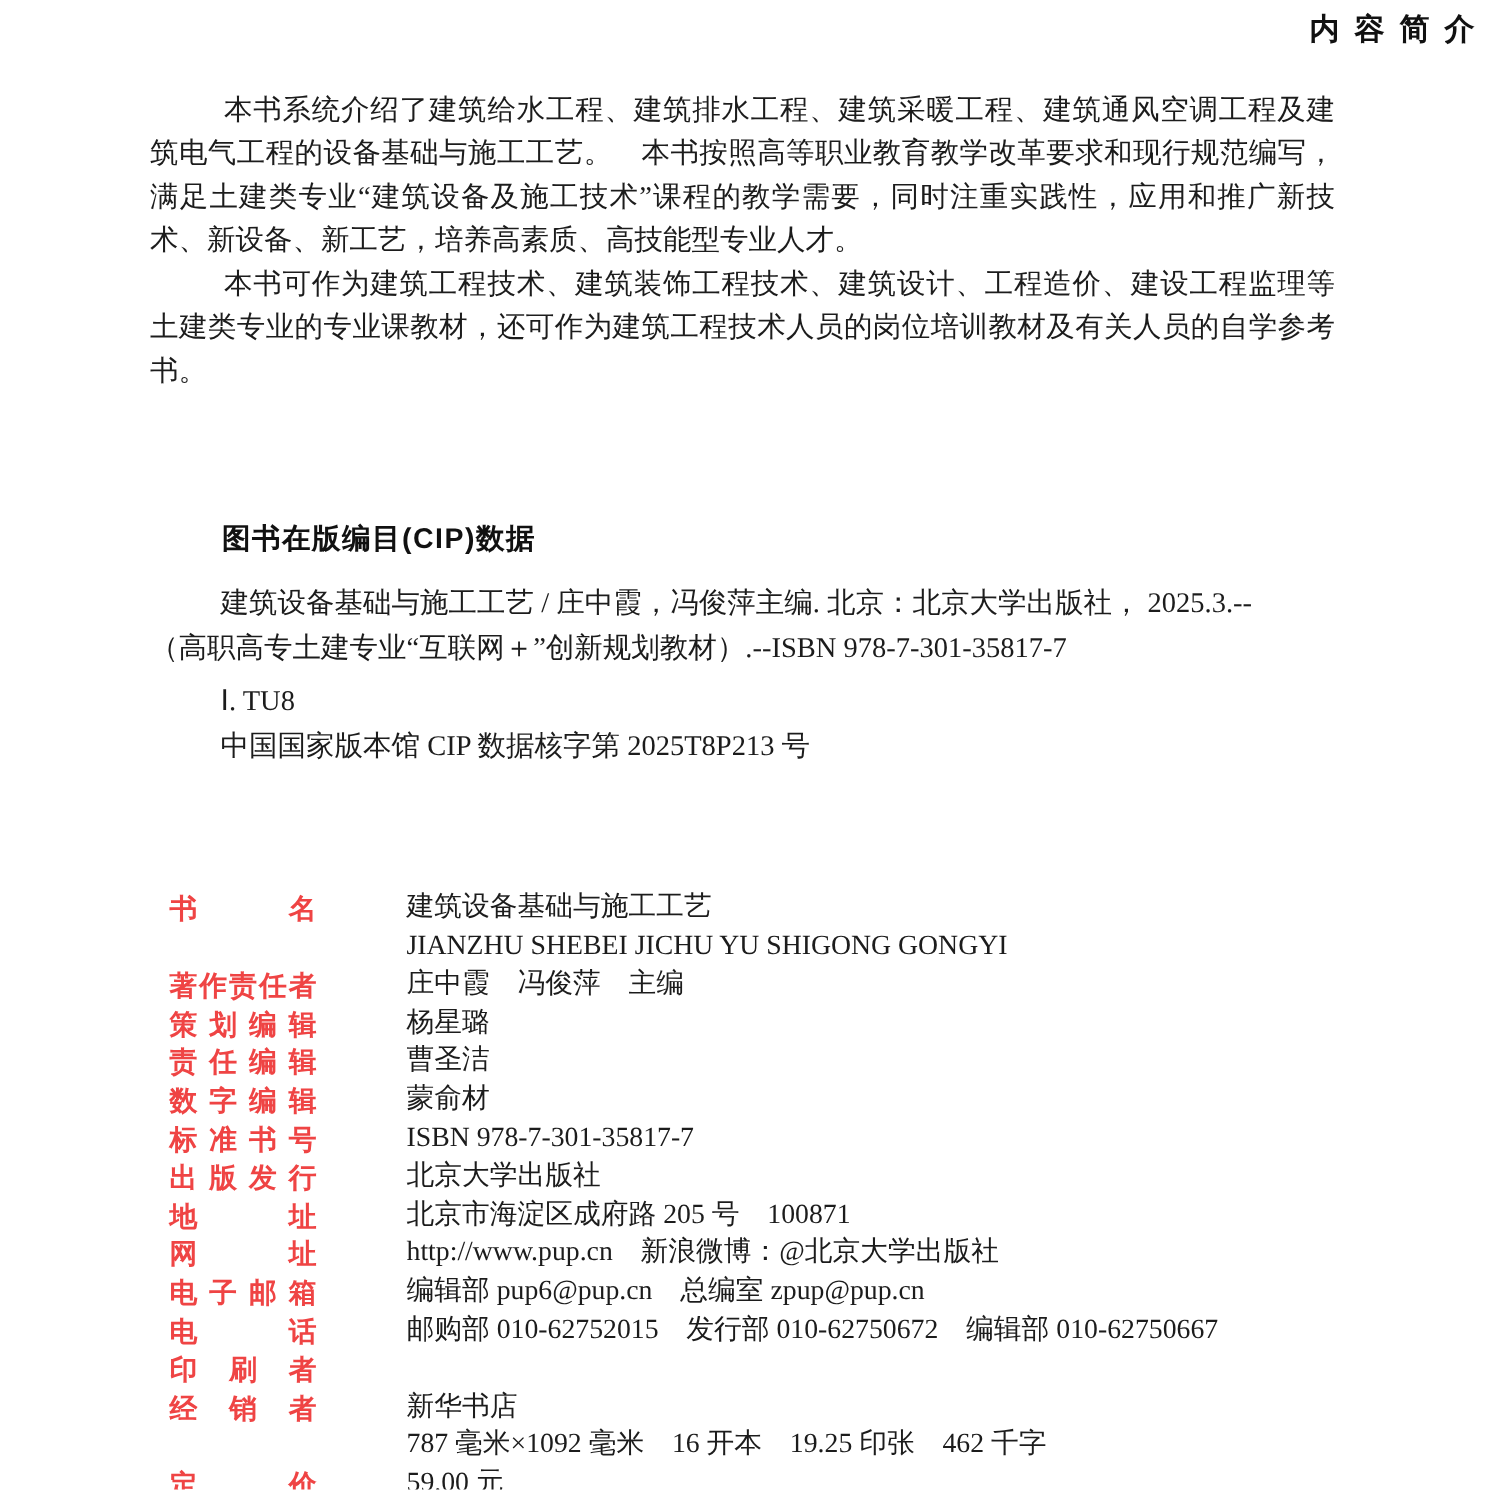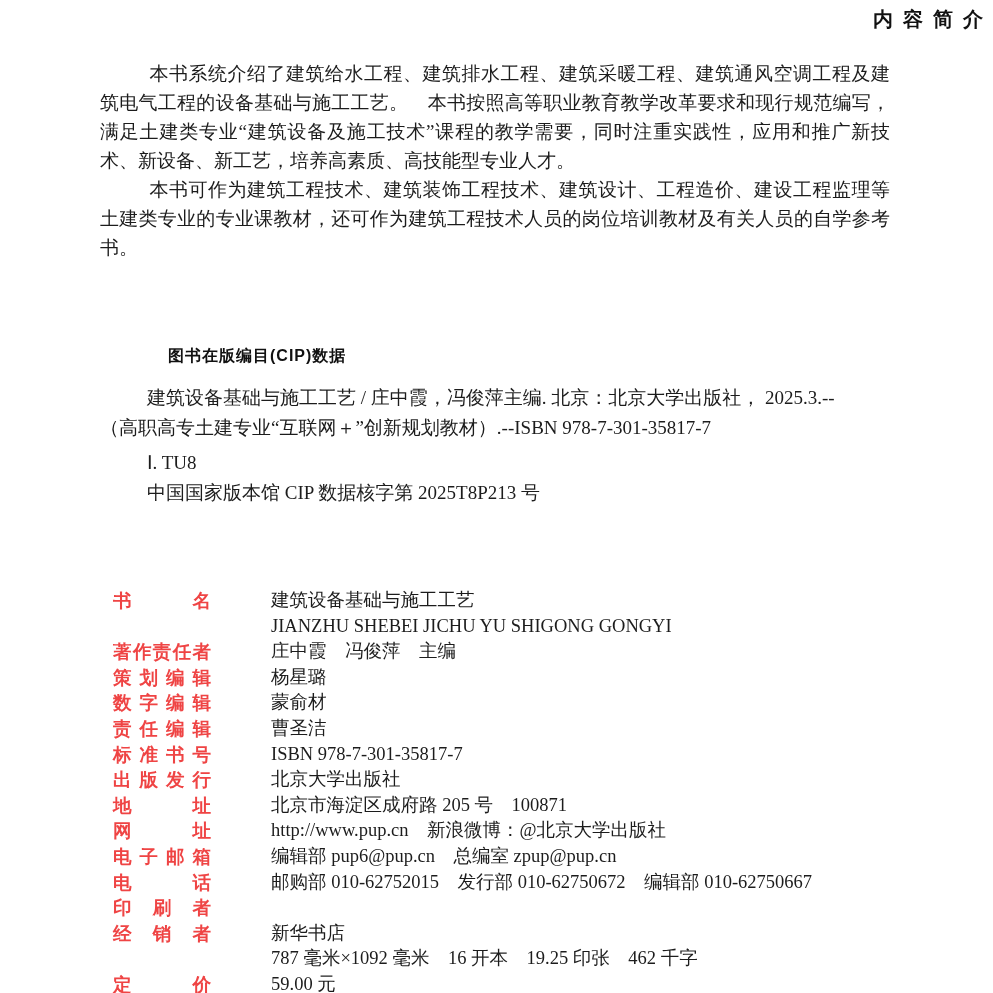--- a/index.html
+++ b/index.html
@@ -27,24 +27,24 @@
   .intro {
     margin: 26px 103px 0 100px;
     font-size: 19px;
     line-height: 29px;
     text-align: justify;
   }
   .intro p { margin: 0; text-indent: 2.6em; }
 
   .cip { margin: 84px 103px 0 100px; }
   .cip-heading {
-    margin: 0 0 0 68px;
+    margin: 0 0 0 48px;
     font-family: "Liberation Sans", sans-serif;
     font-weight: bold;
-    font-size: 16px;
+    font-size: 19px;
     letter-spacing: 1px;
     color: #111;
   }
   .cip-lines { margin-top: 16px; font-size: 19px; line-height: 30px; }
   .cip-line { white-space: nowrap; font-family: Liberation Serif, serif; }
   .cip-line.indent { padding-left: 47px; }
   .cip-line.gap-top { margin-top: 5px; }
 
   .colophon {
     margin: 80px 40px 0 113px;
@@ -98,26 +98,26 @@
     </div>
     <div class="col-row">
       <span class="col-label">著作责任者</span>
       <span class="col-value">庄中霞　冯俊萍　主编</span>
     </div>
     <div class="col-row">
       <span class="col-label">策划编辑</span>
       <span class="col-value">杨星璐</span>
     </div>
     <div class="col-row">
+      <span class="col-label">责任编辑</span>
+      <span class="col-value">曹圣洁</span>
+    </div>
+    <div class="col-row">
       <span class="col-label">数字编辑</span>
       <span class="col-value">蒙俞材</span>
-    </div>
-    <div class="col-row">
-      <span class="col-label">责任编辑</span>
-      <span class="col-value">曹圣洁</span>
     </div>
     <div class="col-row">
       <span class="col-label">标准书号</span>
       <span class="col-value">ISBN 978-7-301-35817-7</span>
     </div>
     <div class="col-row">
       <span class="col-label">出版发行</span>
       <span class="col-value">北京大学出版社</span>
     </div>
     <div class="col-row">

